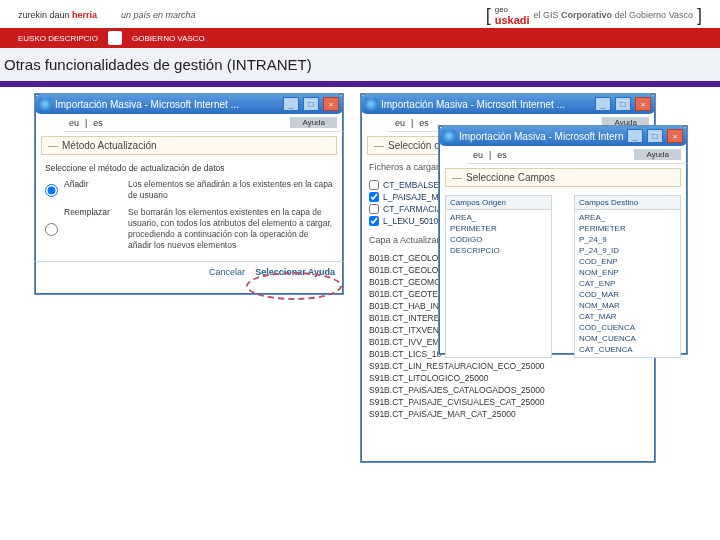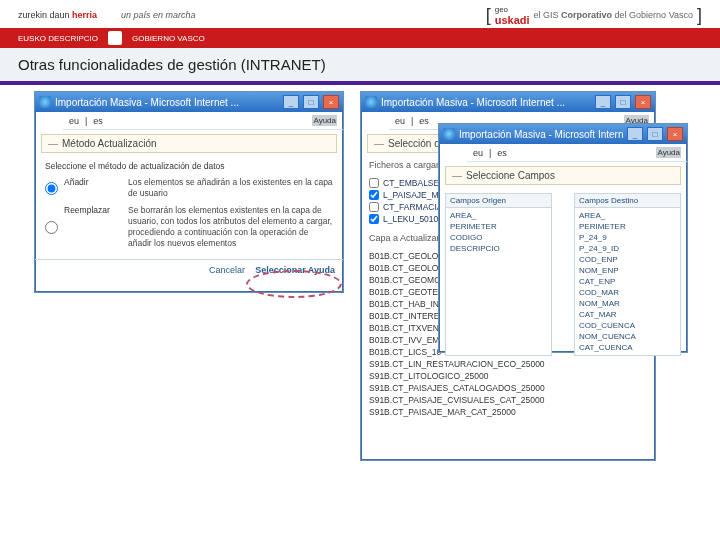--- a/index.html
+++ b/index.html
@@ -7,31 +7,31 @@
   .topbar { display: flex; align-items: center; padding: 4px 18px 2px; gap: 10px; }
   .logo-herria { font-size: 9px; color: #333; }
   .logo-herria b { color: #c91b1b; font-weight: bold; }
   .logo-pais { font-size: 9px; color: #555; font-style: italic; margin-left: 14px; }
   .brand-right { margin-left: auto; font-size: 9px; color: #666; display: flex; align-items: center; gap: 4px; }
   .bracket { font-size: 18px; color: #333; }
   .geo { font-size: 8px; line-height: 8px; color: #333; }
   .uskadi { color: #c91b1b; font-weight: bold; font-size: 11px; }
   .govbar { background: #c91b1b; color: #fff; font-size: 8px; padding: 3px 18px; display: flex; align-items: center; gap: 10px; }
   .shield { width: 14px; height: 14px; background: #fff; border-radius: 2px; display: inline-block; }
-  .titlebar { background: #eef2f4; padding: 8px 18px; border-bottom: 4px solid #4c1d95; }
+  .titlebar { background: #eef2f4; padding: 8px 4px; border-bottom: 6px solid #4c1d95; }
   .titlebar h1 { font-size: 15px; font-weight: normal; color: #222; font-family: Arial, sans-serif; }
   .stage { position: relative; width: 100%; height: 430px; }
   .win { position: absolute; border: 1px solid #6a8fb5; background: #fff; box-shadow: 0 0 0 1px #3b6ea5 inset; }
-  .winbar { background: linear-gradient(#5a9de0,#2a6ec4); color: #fff; font-size: 10px; padding: 3px 4px; display: flex; align-items: center; gap: 4px; }
+  .winbar { background: linear-gradient(#5a9de0,#2a6ec4); color: #fff; font-size: 10px; padding: 3px 4px; display: flex; align-items: center; gap: 4px; border-radius: 6px; }
   .winbar .ie { width: 12px; height: 12px; background: radial-gradient(#7fd0ff,#1b6fc2); border-radius: 2px; }
   .winbar .t { flex: 1; white-space: nowrap; overflow: hidden; }
   .wbtn { width: 16px; height: 14px; background: #b8d4f0; border: 1px solid #2a6ec4; display: flex; align-items: center; justify-content: center; font-size: 8px; color: #1b4b7f; }
   .wbtn.close { background: #e86a4f; color: #fff; border-color: #b34028; }
   .wtool { padding: 3px 6px; display: flex; gap: 6px; font-size: 9px; color: #333; border-bottom: 1px solid #d6e3ef; align-items: center; margin-left: 28px; }
-  .wtool .right { margin-left: auto; background: #c9cfd6; padding: 1px 1px; font-size: 8px; color: #333; }
+  .wtool .right { margin-left: auto; background: #c9cfd6; padding: 1px 12px; font-size: 8px; color: #333; }
   .section-h { background: #fdfaf0; border: 1px solid #d8d0b0; padding: 3px 6px; font-size: 10px; color: #444; margin: 4px 6px; display: flex; align-items: center; gap: 4px; }
   .section-h .dash { color: #888; }
   .pane { padding: 4px 10px; font-size: 8.5px; color: #333; }
   .radio-row { display: flex; gap: 6px; margin: 6px 0; }
   .radio-row input { margin-top: 1px; }
   .radio-row .lbl { font-weight: normal; min-width: 58px; }
   .radio-row .desc { color: #444; line-height: 11px; }
   .btnbar { border-top: 1px solid #cbd6df; padding: 5px 8px; display: flex; justify-content: flex-end; gap: 10px; font-size: 9px; }
   .btnbar span { color: #2a5c8e; cursor: pointer; }
   .btnbar .primary { font-weight: bold; }

